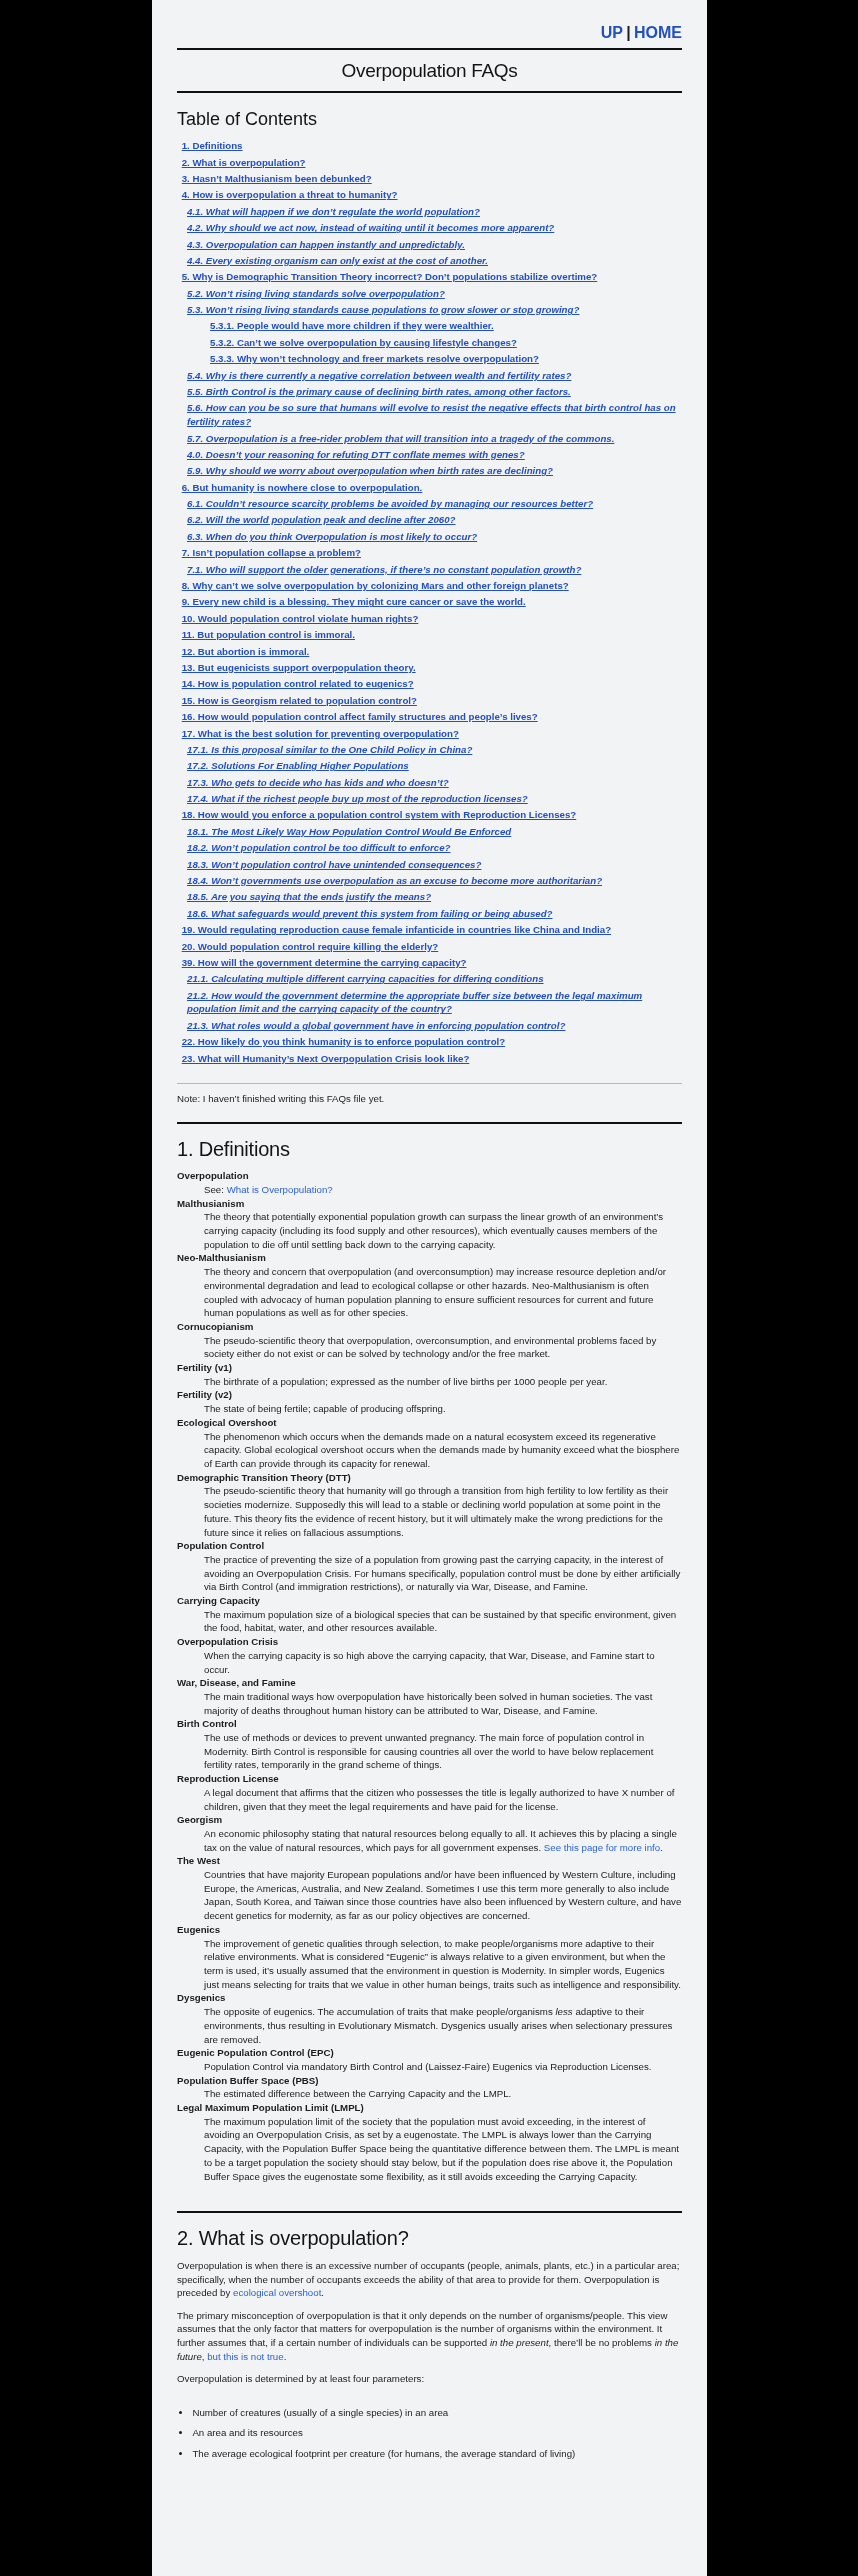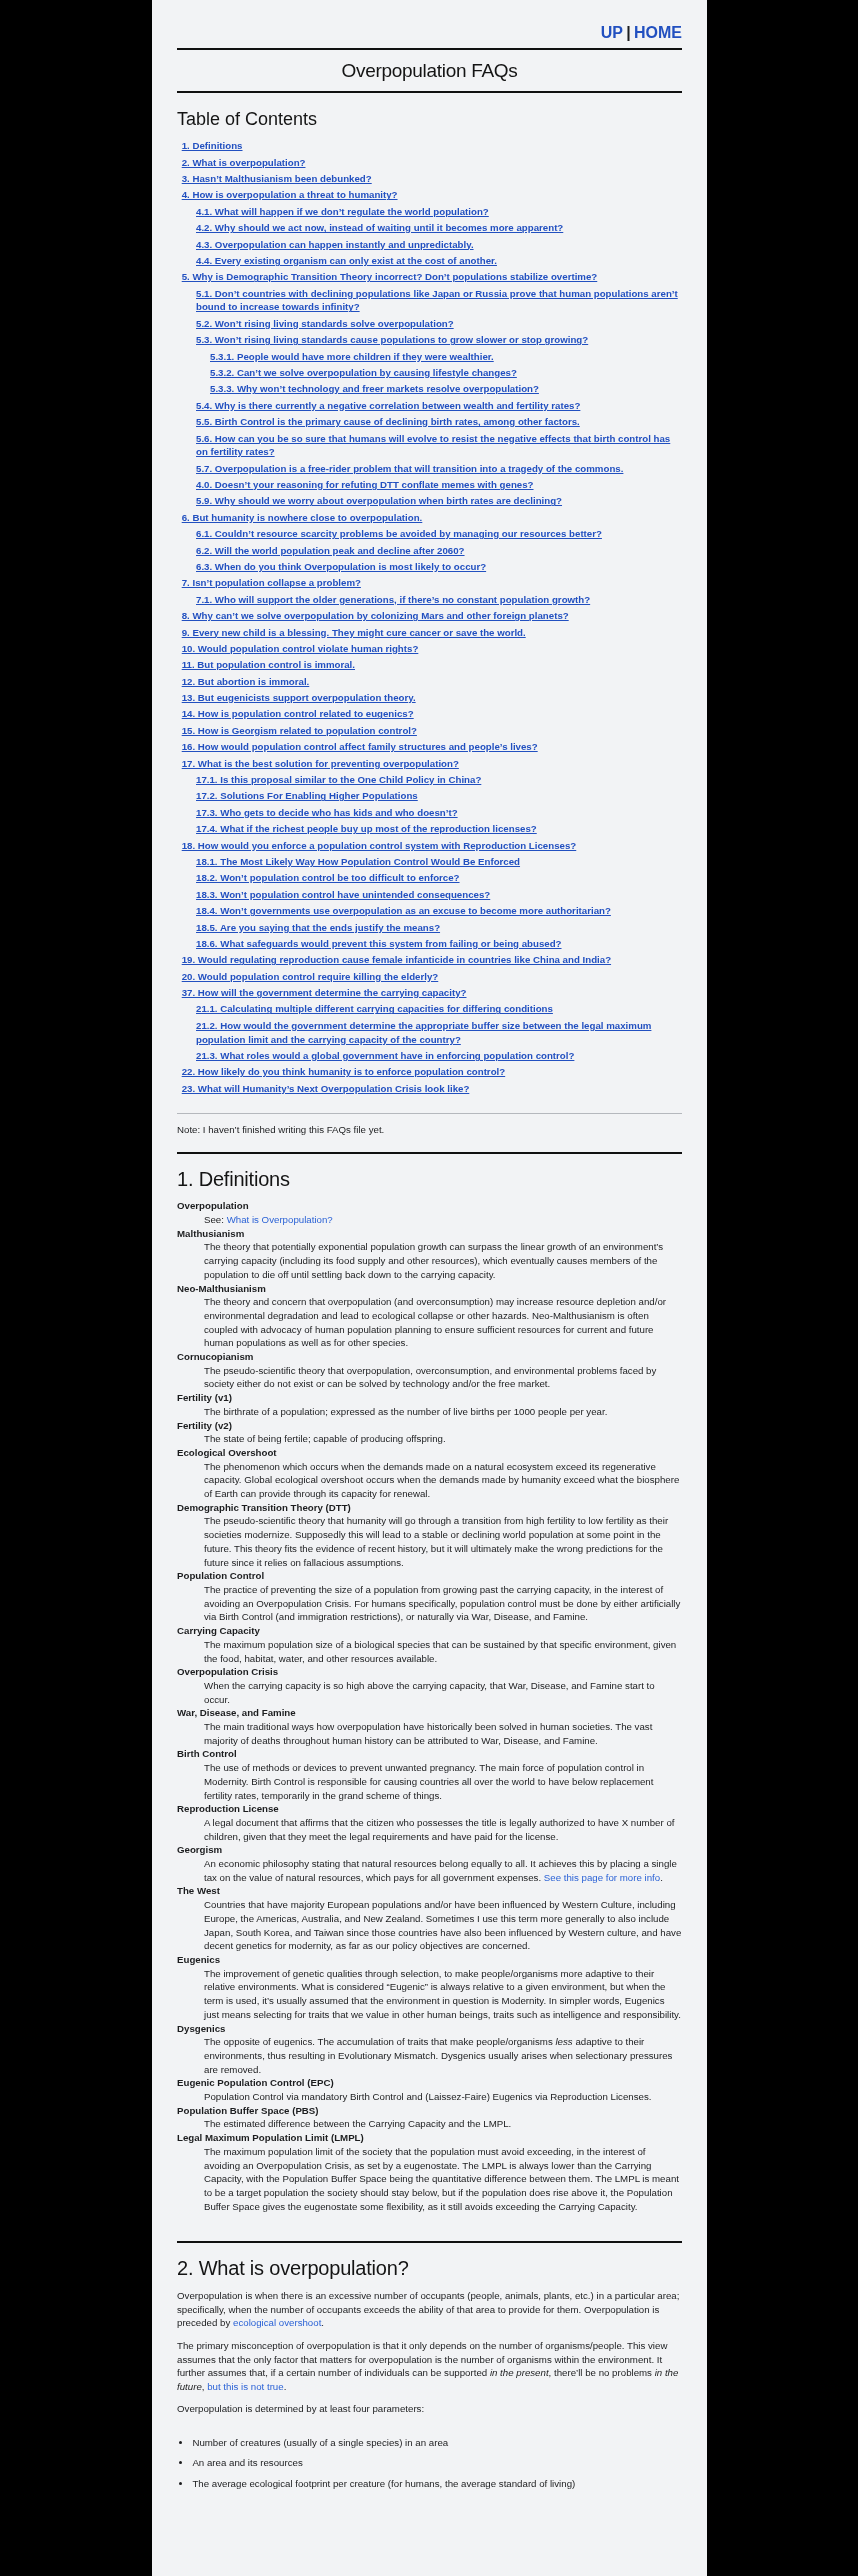--- a/index.html
+++ b/index.html
@@ -24,21 +24,21 @@
   .rule.light { border-top:0.7px solid #b5b8bd; }
   .top-rule { margin-top:6px; }
   .title {
     font-size:19px; font-weight:400; text-align:center;
     margin:10px 0 9.4px; letter-spacing:-0.3px; color:#141414;
   }
   .toc-heading { font-size:18px; font-weight:400; margin:16px 0 8.7px; color:#141414; }
   .toc { list-style:none; margin:0; padding:0; }
   .toc-item { line-height:13.7px; margin-bottom:2.7px; }
   .toc-item.lvl1 { margin-left:4.7px; }
-  .toc-item.lvl2 { margin-left:19px; }
+  .toc-item.lvl2 { margin-left:10px;font-style:italic; }
   .toc-item.lvl3 { margin-left:33px; }
   .toc-link { color:#2250c0; font-weight:bold; text-decoration:underline; }
   .note { margin:8.7px 0 0; line-height:13.7px; }
   .sec1-rule { margin-top:15.4px; }
   .sec2-rule { margin-top:28px; }
   .section-heading { font-size:20px; font-weight:400; margin:14px 0 8.7px; letter-spacing:-0.2px; color:#141414; }
   .defs { margin:0; }
   .defs dt { font-weight:bold; line-height:13.7px; }
   .defs dd { margin:0 0 0 27px; line-height:13.7px; }
   .body-link { color:#2c63d6; text-decoration:none; }
@@ -67,21 +67,20 @@
   <ul class="toc">
       <li class="toc-item lvl1"><a href="#" class="toc-link">1. Definitions</a></li>
       <li class="toc-item lvl1"><a href="#" class="toc-link">2. What is overpopulation?</a></li>
       <li class="toc-item lvl1"><a href="#" class="toc-link">3. Hasn’t Malthusianism been debunked?</a></li>
       <li class="toc-item lvl1"><a href="#" class="toc-link">4. How is overpopulation a threat to humanity?</a></li>
       <li class="toc-item lvl2"><a href="#" class="toc-link">4.1. What will happen if we don’t regulate the world population?</a></li>
       <li class="toc-item lvl2"><a href="#" class="toc-link">4.2. Why should we act now, instead of waiting until it becomes more apparent?</a></li>
       <li class="toc-item lvl2"><a href="#" class="toc-link">4.3. Overpopulation can happen instantly and unpredictably.</a></li>
       <li class="toc-item lvl2"><a href="#" class="toc-link">4.4. Every existing organism can only exist at the cost of another.</a></li>
       <li class="toc-item lvl1"><a href="#" class="toc-link">5. Why is Demographic Transition Theory incorrect? Don’t populations stabilize overtime?</a></li>
-      <li class="toc-item lvl2"><a href="#" class="toc-link">5.1. Don’t countries with declining populations like Japan or Russia prove that human populations aren’t bound to increase towards infinity?</a></li>
       <li class="toc-item lvl2"><a href="#" class="toc-link">5.2. Won’t rising living standards solve overpopulation?</a></li>
       <li class="toc-item lvl2"><a href="#" class="toc-link">5.3. Won’t rising living standards cause populations to grow slower or stop growing?</a></li>
       <li class="toc-item lvl3"><a href="#" class="toc-link">5.3.1. People would have more children if they were wealthier.</a></li>
       <li class="toc-item lvl3"><a href="#" class="toc-link">5.3.2. Can’t we solve overpopulation by causing lifestyle changes?</a></li>
       <li class="toc-item lvl3"><a href="#" class="toc-link">5.3.3. Why won’t technology and freer markets resolve overpopulation?</a></li>
       <li class="toc-item lvl2"><a href="#" class="toc-link">5.4. Why is there currently a negative correlation between wealth and fertility rates?</a></li>
       <li class="toc-item lvl2"><a href="#" class="toc-link">5.5. Birth Control is the primary cause of declining birth rates, among other factors.</a></li>
       <li class="toc-item lvl2"><a href="#" class="toc-link">5.6. How can you be so sure that humans will evolve to resist the negative effects that birth control has on fertility rates?</a></li>
       <li class="toc-item lvl2"><a href="#" class="toc-link">5.7. Overpopulation is a free-rider problem that will transition into a tragedy of the commons.</a></li>
       <li class="toc-item lvl2"><a href="#" class="toc-link">4.0. Doesn’t your reasoning for refuting DTT conflate memes with genes?</a></li>
@@ -108,21 +107,21 @@
       <li class="toc-item lvl2"><a href="#" class="toc-link">17.4. What if the richest people buy up most of the reproduction licenses?</a></li>
       <li class="toc-item lvl1"><a href="#" class="toc-link">18. How would you enforce a population control system with Reproduction Licenses?</a></li>
       <li class="toc-item lvl2"><a href="#" class="toc-link">18.1. The Most Likely Way How Population Control Would Be Enforced</a></li>
       <li class="toc-item lvl2"><a href="#" class="toc-link">18.2. Won’t population control be too difficult to enforce?</a></li>
       <li class="toc-item lvl2"><a href="#" class="toc-link">18.3. Won’t population control have unintended consequences?</a></li>
       <li class="toc-item lvl2"><a href="#" class="toc-link">18.4. Won’t governments use overpopulation as an excuse to become more authoritarian?</a></li>
       <li class="toc-item lvl2"><a href="#" class="toc-link">18.5. Are you saying that the ends justify the means?</a></li>
       <li class="toc-item lvl2"><a href="#" class="toc-link">18.6. What safeguards would prevent this system from failing or being abused?</a></li>
       <li class="toc-item lvl1"><a href="#" class="toc-link">19. Would regulating reproduction cause female infanticide in countries like China and India?</a></li>
       <li class="toc-item lvl1"><a href="#" class="toc-link">20. Would population control require killing the elderly?</a></li>
-      <li class="toc-item lvl1"><a href="#" class="toc-link">37. How will the government determine the carrying capacity?</a></li>
+      <li class="toc-item lvl1"><a href="#" class="toc-link">39. How will the government determine the carrying capacity?</a></li>
       <li class="toc-item lvl2"><a href="#" class="toc-link">21.1. Calculating multiple different carrying capacities for differing conditions</a></li>
       <li class="toc-item lvl2"><a href="#" class="toc-link">21.2. How would the government determine the appropriate buffer size between the legal maximum population limit and the carrying capacity of the country?</a></li>
       <li class="toc-item lvl2"><a href="#" class="toc-link">21.3. What roles would a global government have in enforcing population control?</a></li>
       <li class="toc-item lvl1"><a href="#" class="toc-link">22. How likely do you think humanity is to enforce population control?</a></li>
       <li class="toc-item lvl1"><a href="#" class="toc-link">23. What will Humanity’s Next Overpopulation Crisis look like?</a></li>
     </ul>
 
   <div class="rule light" style="margin-top:17.4px;"></div>
 
   <p class="note">Note: I haven’t finished writing this FAQs file yet.</p>

